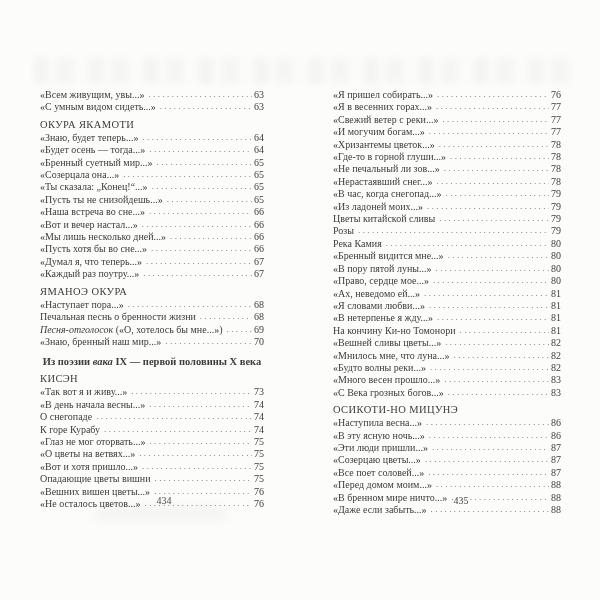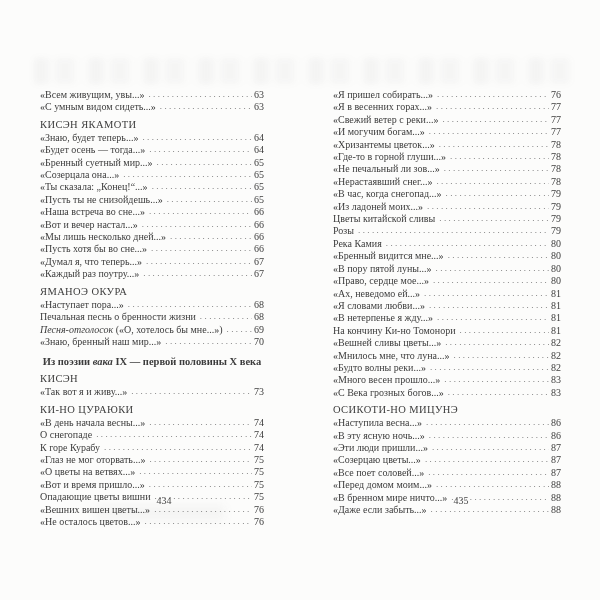--- a/index.html
+++ b/index.html
@@ -83,21 +83,21 @@
       <div class="toc-row">
         <span class="toc-title">«Всем живущим, увы...»</span>
         <span class="dots"></span>
         <span class="toc-page">63</span>
       </div>
       <div class="toc-row">
         <span class="toc-title">«С умным видом сидеть...»</span>
         <span class="dots"></span>
         <span class="toc-page">63</span>
       </div>
-      <div class="section-heading">КИСЭН ЯКАМОТИ</div>
+      <div class="section-heading">ОКУРА ЯКАМОТИ</div>
       <div class="toc-row">
         <span class="toc-title">«Знаю, будет теперь...»</span>
         <span class="dots"></span>
         <span class="toc-page">64</span>
       </div>
       <div class="toc-row">
         <span class="toc-title">«Будет осень — тогда...»</span>
         <span class="dots"></span>
         <span class="toc-page">64</span>
       </div>
@@ -172,21 +172,20 @@
         <span class="dots"></span>
         <span class="toc-page">70</span>
       </div>
       <div class="center-heading"><span>Из поэзии </span><span class="it">вака</span><span> IX — первой половины X века</span></div>
       <div class="section-heading">КИСЭН</div>
       <div class="toc-row">
         <span class="toc-title">«Так вот я и живу...»</span>
         <span class="dots"></span>
         <span class="toc-page">73</span>
       </div>
-      <div class="section-heading">КИ-НО ЦУРАЮКИ</div>
       <div class="toc-row">
         <span class="toc-title">«В день начала весны...»</span>
         <span class="dots"></span>
         <span class="toc-page">74</span>
       </div>
       <div class="toc-row">
         <span class="toc-title">О снегопаде</span>
         <span class="dots"></span>
         <span class="toc-page">74</span>
       </div>
@@ -199,21 +198,21 @@
         <span class="toc-title">«Глаз не мог оторвать...»</span>
         <span class="dots"></span>
         <span class="toc-page">75</span>
       </div>
       <div class="toc-row">
         <span class="toc-title">«О цветы на ветвях...»</span>
         <span class="dots"></span>
         <span class="toc-page">75</span>
       </div>
       <div class="toc-row">
-        <span class="toc-title">«Вот и время пришло...»</span>
+        <span class="toc-title">«Вот и хотя пришло...»</span>
         <span class="dots"></span>
         <span class="toc-page">75</span>
       </div>
       <div class="toc-row">
         <span class="toc-title">Опадающие цветы вишни</span>
         <span class="dots"></span>
         <span class="toc-page">75</span>
       </div>
       <div class="toc-row">
         <span class="toc-title">«Вешних вишен цветы...»</span>

